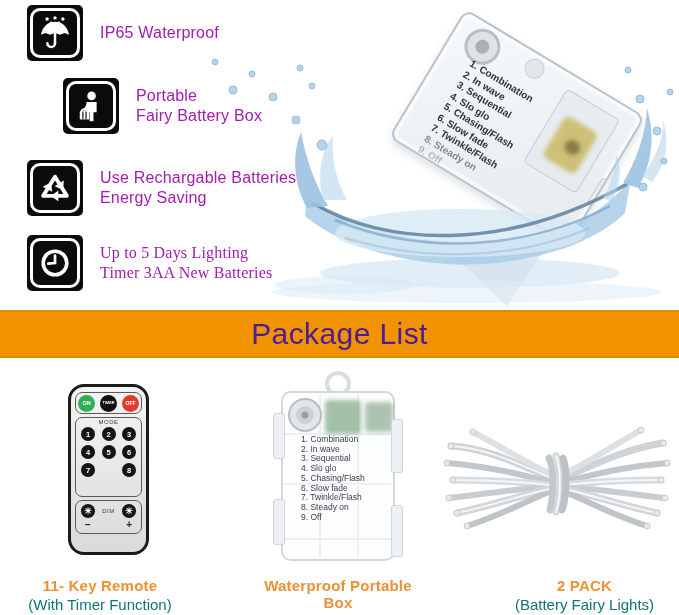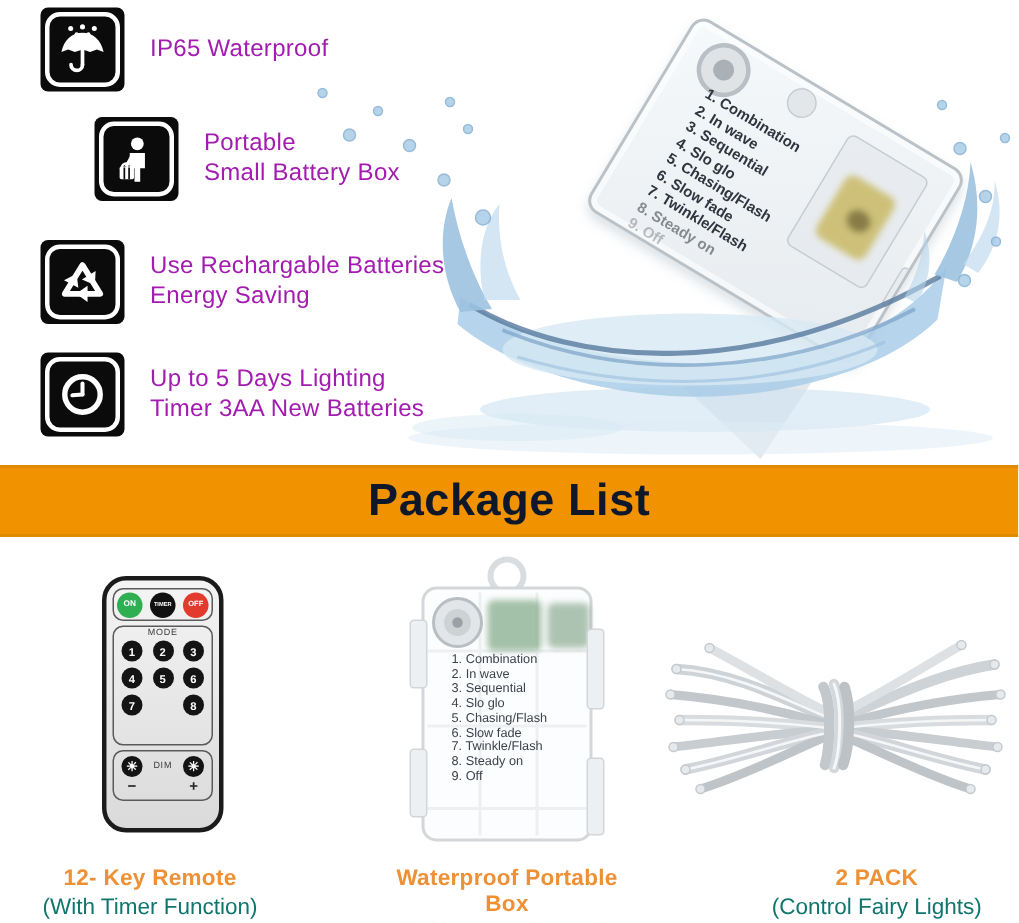--- a/index.html
+++ b/index.html
@@ -39,21 +39,21 @@
                 line-height:12.5px; color:#2f353d; }
   .tilt-modes li:nth-child(8){ opacity:.55; }
   .tilt-modes li:nth-child(9){ opacity:.3; }
 
   .splash-svg { position:absolute; left:195px; top:48px; z-index:3; pointer-events:none; }
 
   
   .banner { position:absolute; left:0; top:310px; width:679px; height:48px; background:#F19200;
             border-top:2px solid #DF8A00; border-bottom:2px solid #DF8A00; z-index:4;
             display:flex; align-items:center; justify-content:center; }
-  .banner span { color:#0f172a; font-size:30px; font-weight:700; letter-spacing:.4px; }
+  .banner span { color:#4c1d95; font-size:30px; font-weight:400; letter-spacing:.4px; }
 
   
   .remote { position:absolute; left:68px; top:384px; width:81px; height:171px;
             border:3px solid #1b1b1b; border-radius:16px;
             background:linear-gradient(180deg,#f4f4f4,#dadada); padding:5px 4px; z-index:1; }
   .r-panel { border:1px solid #5a5a5a; border-radius:7px; position:relative; }
   .r-power { height:22px; display:flex; align-items:center; justify-content:space-between;
              padding:0 2px; margin-bottom:3px; }
   .rbtn { width:17px; height:17px; border-radius:50%; color:#fff; display:flex; align-items:center;
           justify-content:center; font-weight:700; }
@@ -150,21 +150,21 @@
           <g stroke="#0b0b0b" stroke-width="1">
             <line x1="8.8" y1="21" x2="8.8" y2="28"></line>
               <line x1="11.6" y1="21" x2="11.6" y2="28"></line>
           </g>
           <path d="M7.2,21 a3.2,3.2 0 0 1 6.2,0" stroke="#fff" stroke-width="1.4" fill="none"></path>
         </svg>
       </div>
     </div>
     <div class="ftext">
       <div>Portable</div>
-      <div>Small Battery Box</div>
+      <div>Fairy Battery Box</div>
     </div>
   </div>
 
   <div class="feature" style="top:160px;">
     <div class="ficon">
       <div class="ficon-inner">
         <svg width="36" height="36" viewBox="0 0 32 32">
           <path d="M16,6 L26.5,23 L5.5,23 Z" fill="none" stroke="#fff" stroke-width="3.4" stroke-linejoin="round"></path>
           <g fill="#fff">
             <polygon points="-3,-4.8 3.8,0 -3,4.8" transform="translate(21.3,14.5) rotate(58)"></polygon>
@@ -173,21 +173,21 @@
           </g>
         </svg>
       </div>
     </div>
     <div class="ftext">
       <div>Use Rechargable Batteries</div>
       <div>Energy Saving</div>
     </div>
   </div>
 
-  <div class="feature" style="top:235px;">
+  <div class="feature" style="top:235px;font-family:Liberation Serif, serif;">
     <div class="ficon">
       <div class="ficon-inner">
         <svg width="36" height="36" viewBox="0 0 32 32">
           <circle cx="16" cy="16" r="10.5" fill="none" stroke="#fff" stroke-width="3.2"></circle>
           <g stroke="#fff" stroke-width="2.4" stroke-linecap="round">
             <line x1="16" y1="16" x2="16" y2="9.5"></line>
             <line x1="16" y1="16" x2="10" y2="16.5"></line>
           </g>
         </svg>
       </div>
@@ -358,25 +358,25 @@
         <circle cx="224" cy="55" r="3"></circle>
         <circle cx="218" cy="72" r="3"></circle>
       <circle cx="222" cy="90" r="3"></circle>
         <circle cx="214" cy="105" r="3"></circle>
         <circle cx="204" cy="118" r="3"></circle>
       <circle cx="198" cy="22" r="3"></circle>
     </g>
   </svg>
 
   <div class="caption cap-1">
-    <div class="cap-title">12- Key Remote</div>
+    <div class="cap-title">11- Key Remote</div>
     <div class="cap-sub">(With Timer Function)</div>
   </div>
   <div class="caption cap-2">
     <div class="cap-title">Waterproof Portable Box</div>
     <div class="cap-sub">(With Control Button)</div>
   </div>
   <div class="caption cap-3">
     <div class="cap-title">2 PACK</div>
-    <div class="cap-sub">(Control Fairy Lights)</div>
+    <div class="cap-sub">(Battery Fairy Lights)</div>
   </div>
 
 </div>
 
 </body></html>

